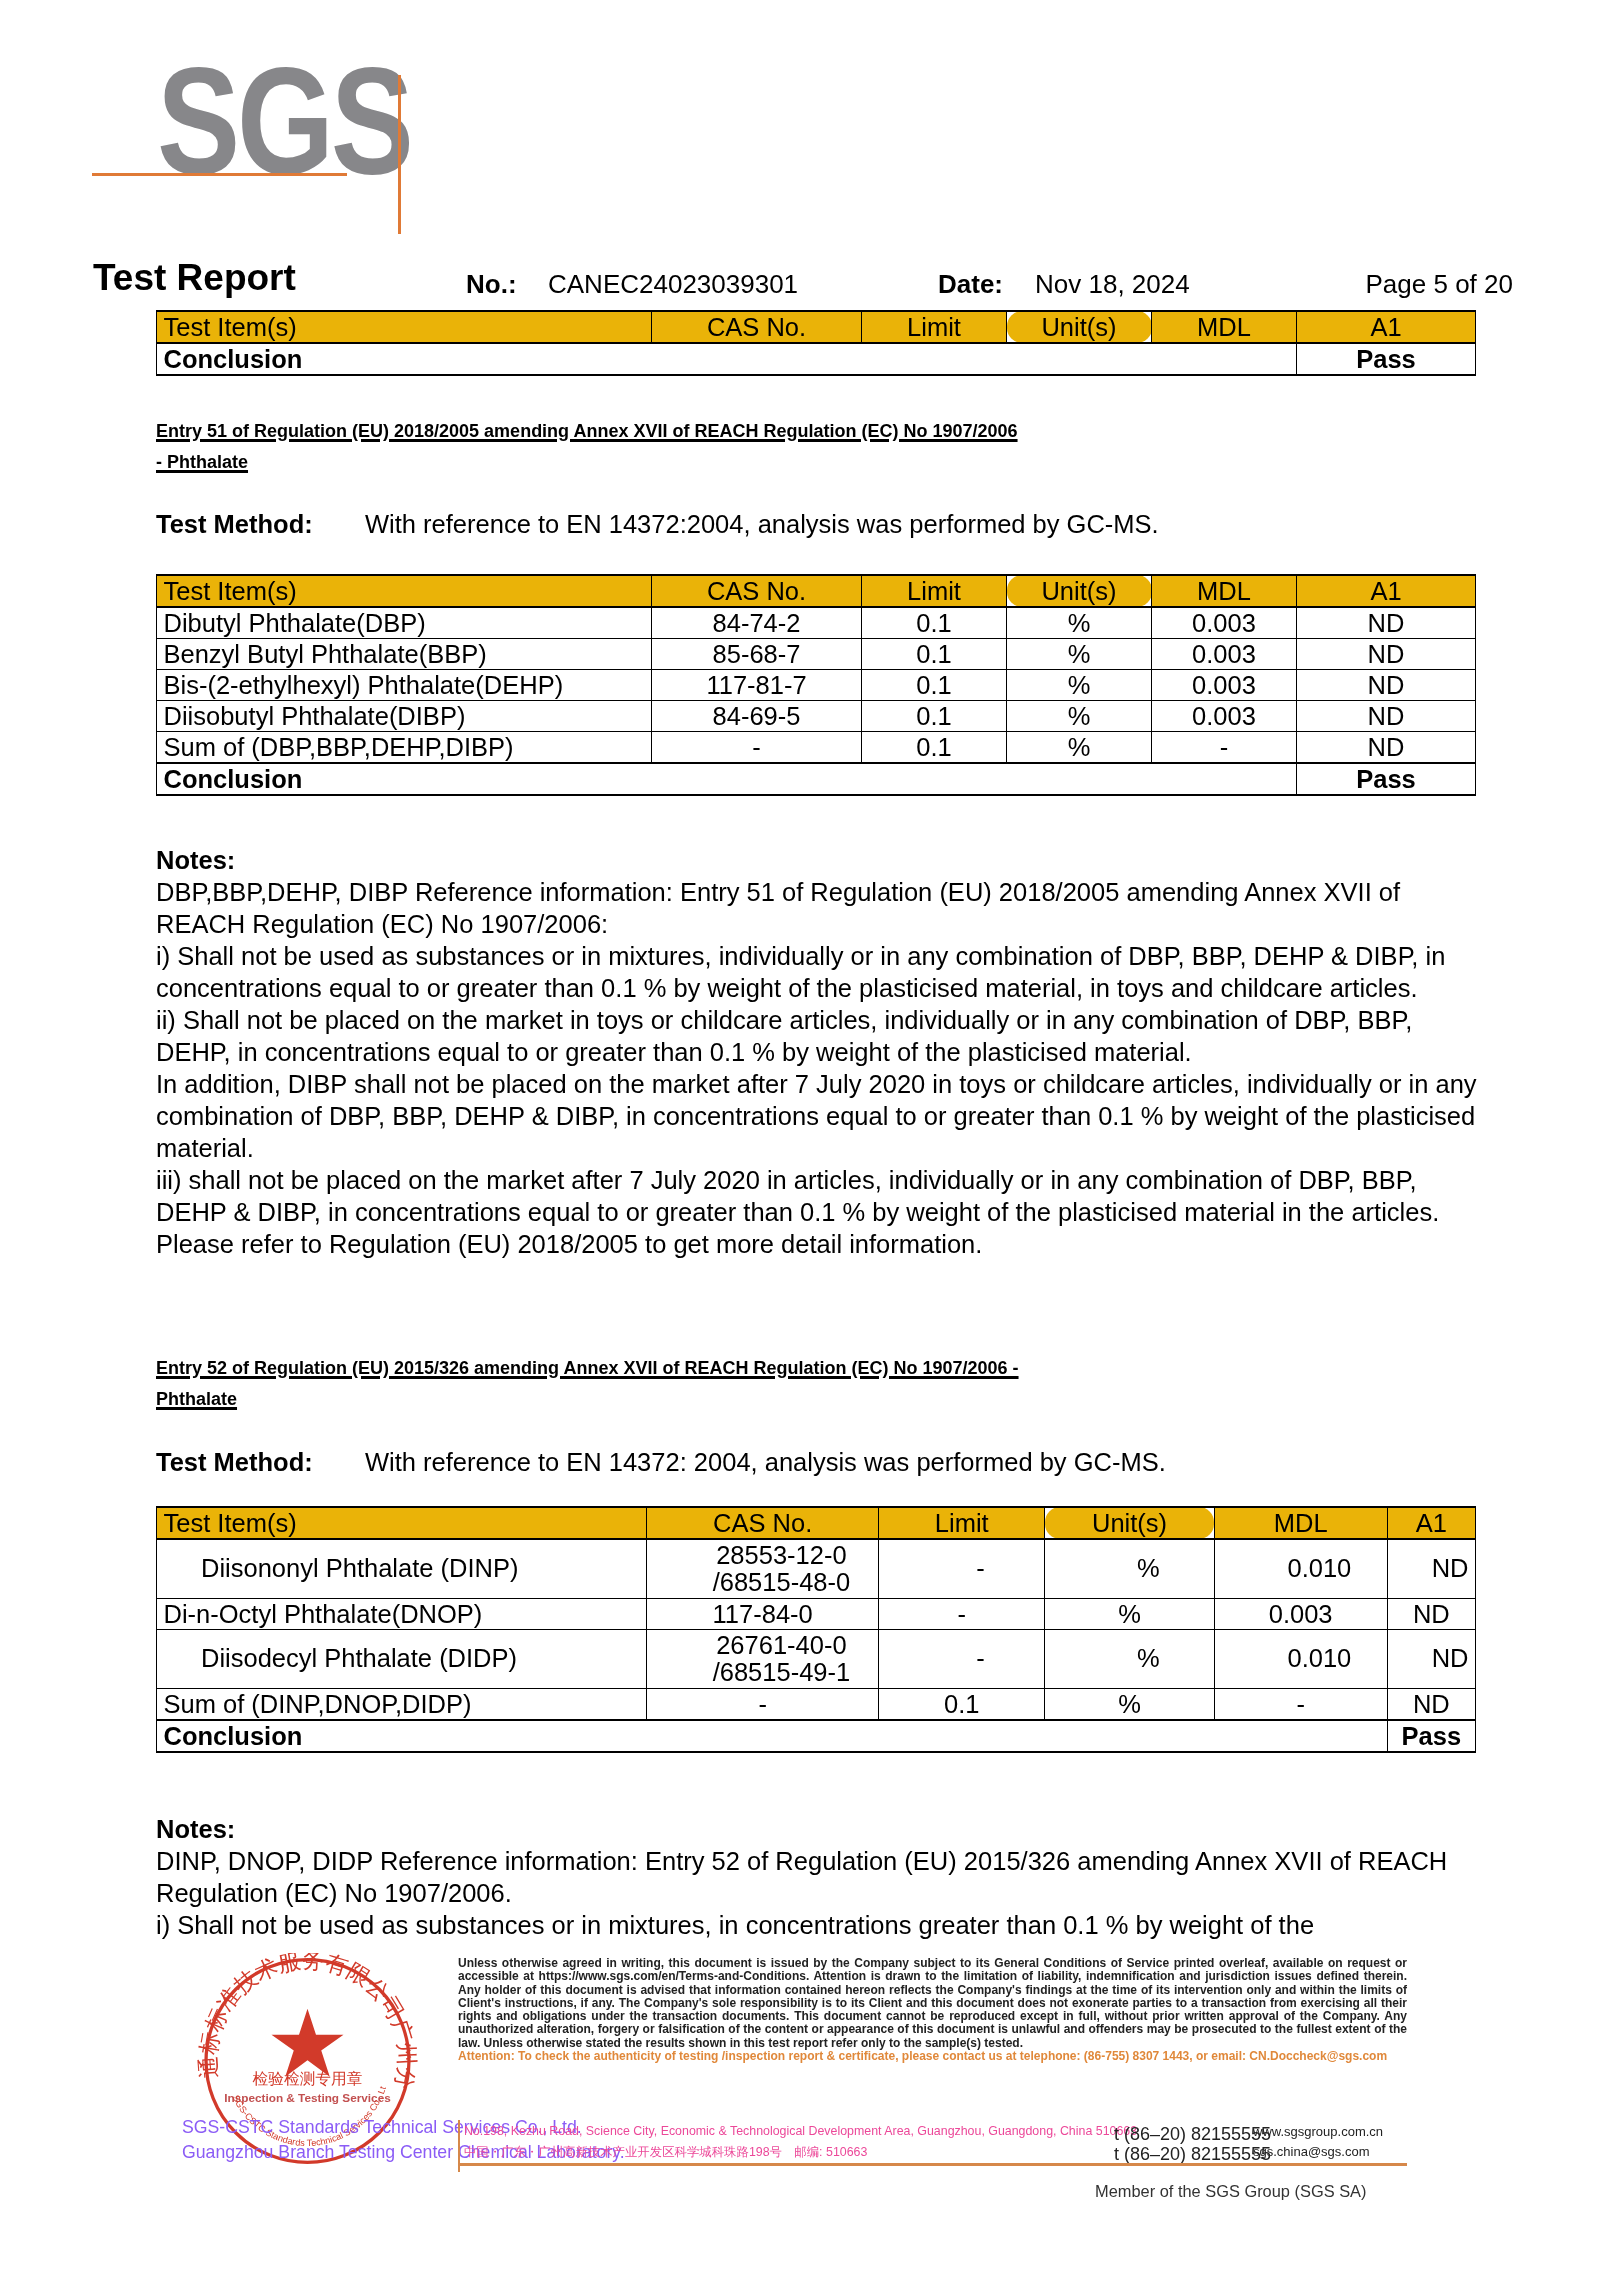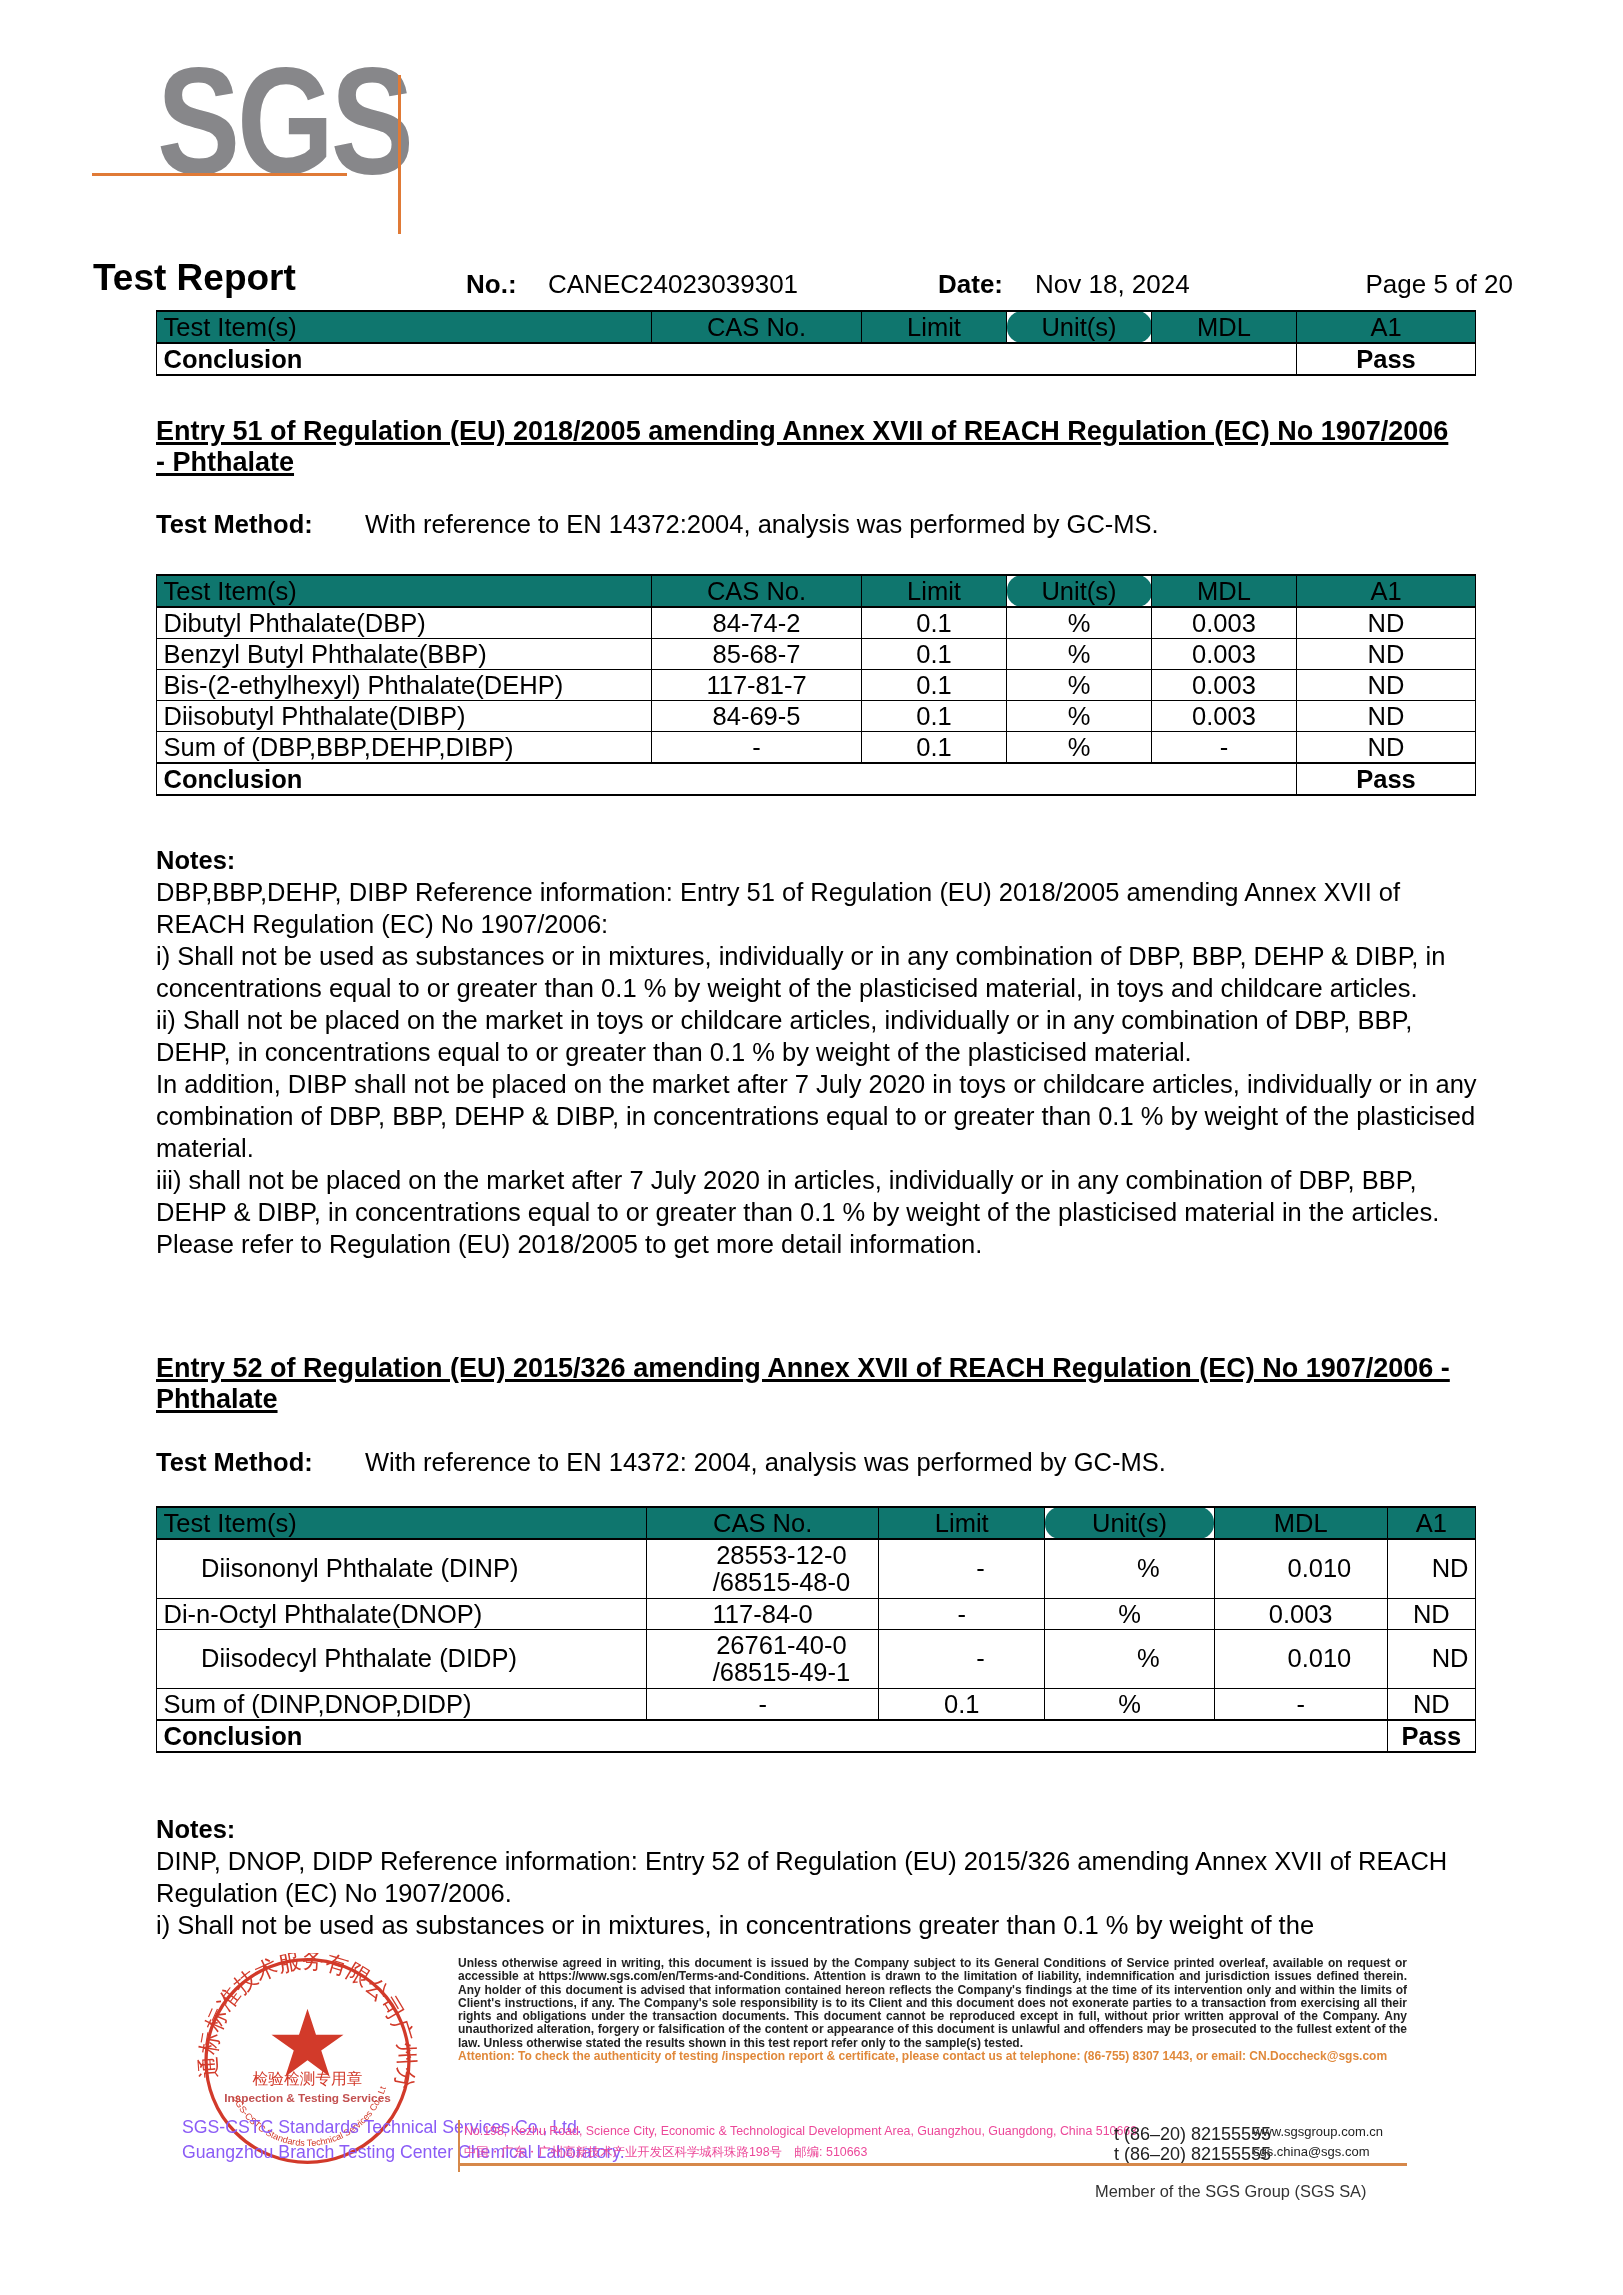--- a/index.html
+++ b/index.html
@@ -20,33 +20,33 @@
   .h-title { position: absolute; left: 0; top: 0; font-weight: bold; font-size: 37px; }
   .h-no-label { position: absolute; left: 373px; top: 11.8px; font-weight: bold; font-size: 26px; }
   .h-no-val { position: absolute; left: 455px; top: 11.8px; font-size: 26px; }
   .h-date-label { position: absolute; left: 845px; top: 11.8px; font-weight: bold; font-size: 26px; }
   .h-date-val { position: absolute; left: 942px; top: 11.8px; font-size: 26px; }
   .h-page { position: absolute; right: 0; top: 11.8px; font-size: 26px; }
 
   
   table.rt { position: absolute; left: 156px; width: 1320px; border-collapse: collapse; font-size: 25.5px; }
   table.rt td, table.rt th { border: 1.3px solid #000; padding: 0 6.5px; height: 30px; font-weight: normal; }
-  table.rt th { background: #0f766e; }
+  table.rt th { background: #eab308; }
   table.rt .c-item { text-align: left; width: 481px; }
   table.rt .c-cas { text-align: center; width: 196px; }
   table.rt .c-lim { text-align: center; width: 131px; }
   table.rt .c-unit { text-align: center; width: 131px; border-radius: 15px; }
   table.rt .c-mdl { text-align: center; width: 131px; }
   table.rt .c-a1 { text-align: center; }
   table.rt tr.hdr th { border-top: 2.6px solid #000; border-bottom: 2.6px solid #000; }
   table.rt tr.concl td { font-weight: bold; border-top: 2.6px solid #000; border-bottom: 2.6px solid #000; }
   table.rt tr.tall td { height: 58px; line-height: 27.5px; padding-left: 44px; }
 
   
-  .sec-title { position: absolute; left: 156px; width: 1328px; font-weight: bold; font-size: 27px;
+  .sec-title { position: absolute; left: 156px; width: 1328px; font-weight: bold; font-size: 18px;
                text-decoration: underline; text-decoration-thickness: 2.6px; line-height: 31px; }
   .method { position: absolute; left: 156px; font-size: 25.5px; }
   .method b { display: inline-block; width: 209px; }
   .notes { position: absolute; left: 156px; width: 1335px; font-size: 25.5px; line-height: 32px; }
   .notes .nh { font-weight: bold; }
 
   
   .stamp { left: 183px; top: 1953px; width: 249px; height: 216px; }
   .stamp-co { position: absolute; left: 182px; top: 2115px; font-size: 17.7px; color: #8b5cf6; line-height: 25px; }
   .legal { left: 458px; top: 1957px; width: 949px; font-size: 12px; line-height: 13.3px; color: #222;

